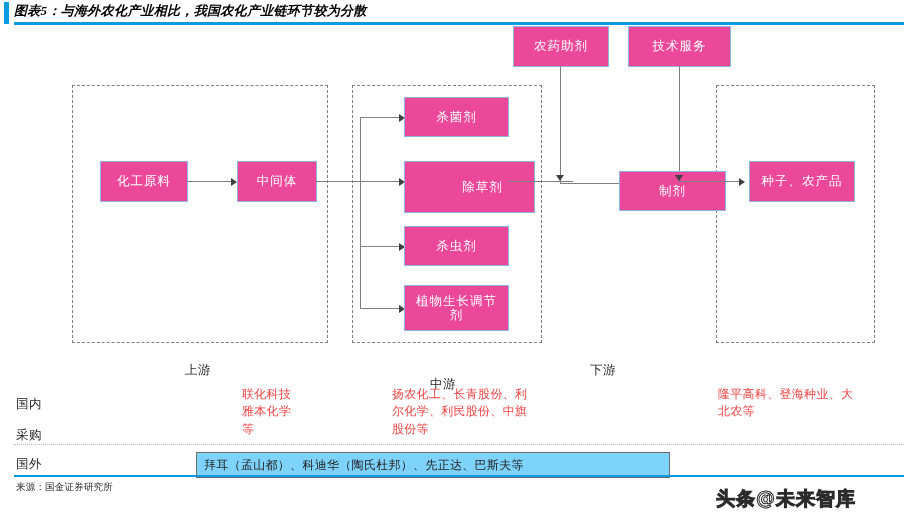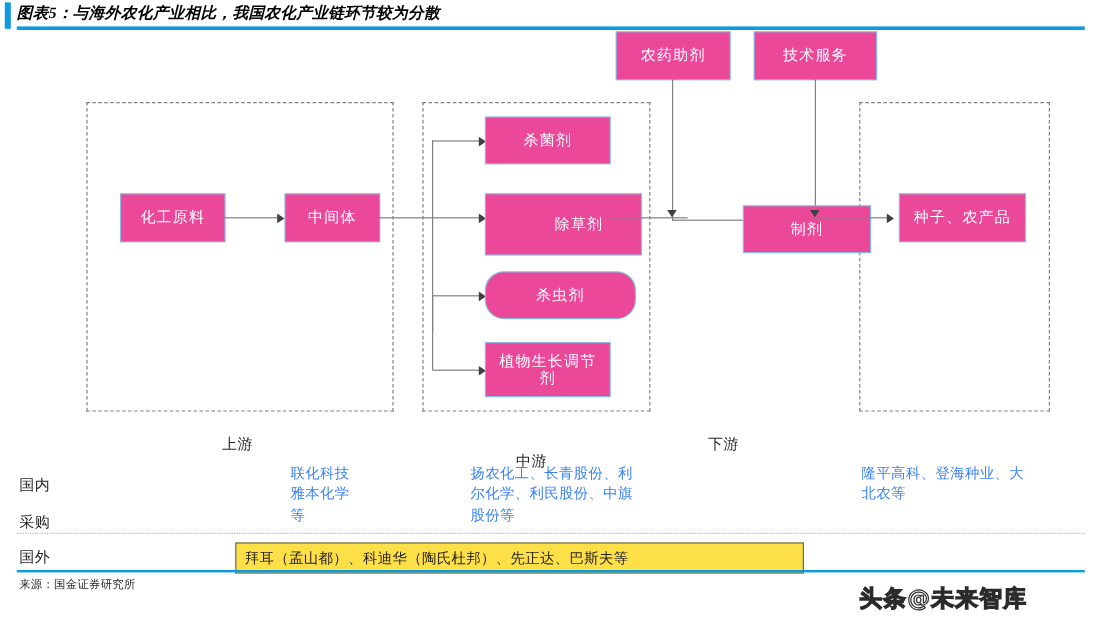--- a/index.html
+++ b/index.html
@@ -60,29 +60,29 @@
   
   .tier-label{
     position:absolute;font-size:12.5px;color:#231f20;white-space:nowrap;
     font-family:"Liberation Serif","DejaVu Serif",serif;letter-spacing:.5px;
   }
   .row-label{
     position:absolute;font-size:12.5px;color:#231f20;white-space:nowrap;
     font-family:"Liberation Serif","DejaVu Serif",serif;letter-spacing:.5px;
   }
   .cell{
-    position:absolute;font-size:12px;color:#3b82f6;line-height:1.45;
+    position:absolute;font-size:12px;color:#ef4444;line-height:1.45;
     font-family:"Liberation Serif","DejaVu Serif",serif;letter-spacing:.3px;
   }
   .dotted-rule{
     position:absolute;left:14px;width:890px;height:0;
     border-top:1.3px dotted #b9b9b9;
   }
   .foreign-box{
-    position:absolute;border:1.2px solid #6b6b6b;background:#fde047;
+    position:absolute;border:1.2px solid #6b6b6b;background:#7dd3fc;
     display:flex;align-items:center;padding-left:7px;box-sizing:border-box;
   }
   .foreign-box span{
     font-size:12px;color:#231f20;letter-spacing:.3px;
     font-family:"Liberation Serif","DejaVu Serif",serif;white-space:nowrap;
   }
   .bottom-rule{
     position:absolute;left:14px;top:475px;width:890px;height:2.4px;background:#0c9ae0;
   }
   .source{
@@ -152,21 +152,21 @@
     <div class="line vline" style="left:360px;top:224px;height:62px;"></div>
     <div class="line hline" style="left:360px;top:286px;width:40px;"></div>
     <div class="arrow arrow-r" style="left:399px;top:282.5px;"></div>
 
     <div class="node" style="left:405px;top:76px;width:103px;height:38px;">
       <span>杀菌剂</span>
     </div>
     <div class="node" style="left:405px;top:140px;width:103px;height:50px;padding-left:26px;">
       <span>除草剂</span>
     </div>
-    <div class="node" style="left:405px;top:205px;width:124px;height:38px;border-radius:15px;">
+    <div class="node" style="left:405px;top:205px;width:103px;height:38px;">
       <span>杀虫剂</span>
     </div>
     <div class="node" style="left:405px;top:264px;width:103px;height:44px;padding:0 10px;box-sizing:border-box;">
       <span>植物生长调节剂</span>
     </div>
 
     <div class="line hline" style="left:508px;top:159px;width:65px;"></div>
     <div class="arrow arrow-d" style="left:556px;top:153px;"></div>
 
     <div class="node" style="left:573px;top:150px;width:105px;height:38px;margin-left:47px;">

